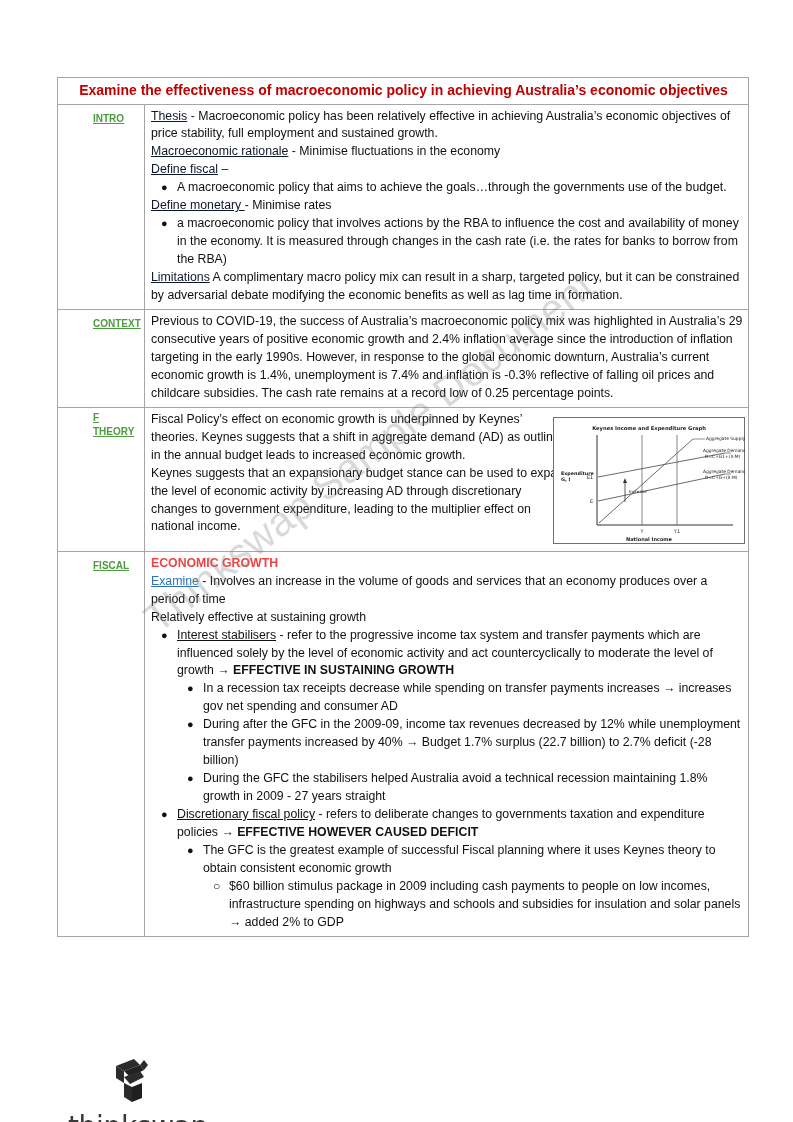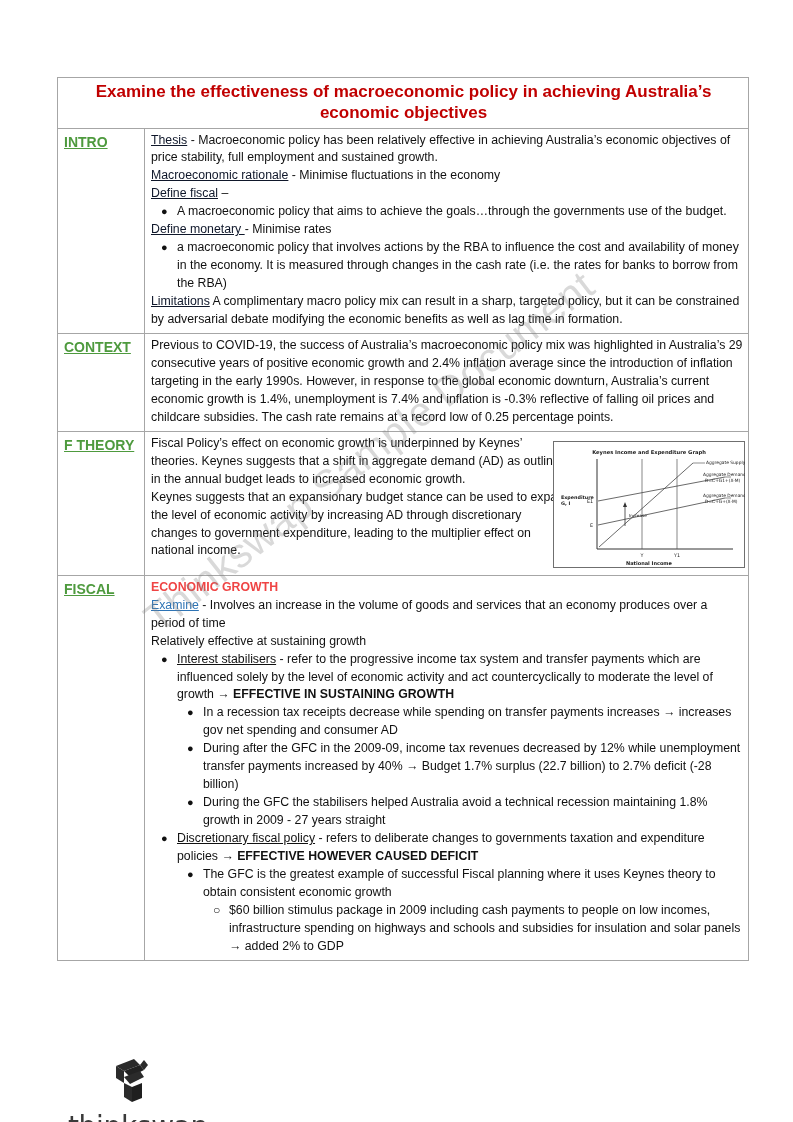--- a/index.html
+++ b/index.html
@@ -65,31 +65,32 @@
   }
   .col-label { width: 87px; }
 
   .title-cell {
     text-align: center;
     padding: 3px 4px 4px 4px;
   }
   .doc-title {
     color: #c00000;
     font-weight: bold;
-    font-size: 17px;
+    font-size: 14px;
     line-height: 1.25;
   }
 
   .section-label {
     color: #4e9a3e;
     font-weight: bold;
-    font-size: 14px;
+    font-size: 10px;
     text-decoration: underline;
     line-height: 1.45;
     display: inline-block;
+    margin-left: 29px;
   }
 
   .body-cell {
     font-size: 12.3px;
     line-height: 1.46;
     color: #111111;
   }
   .body-cell p {
     margin: 0;
     padding: 0;

